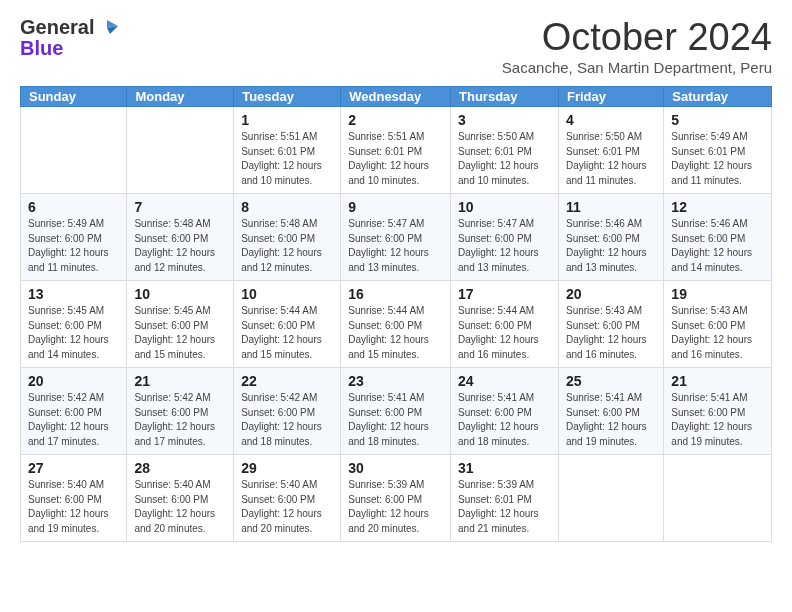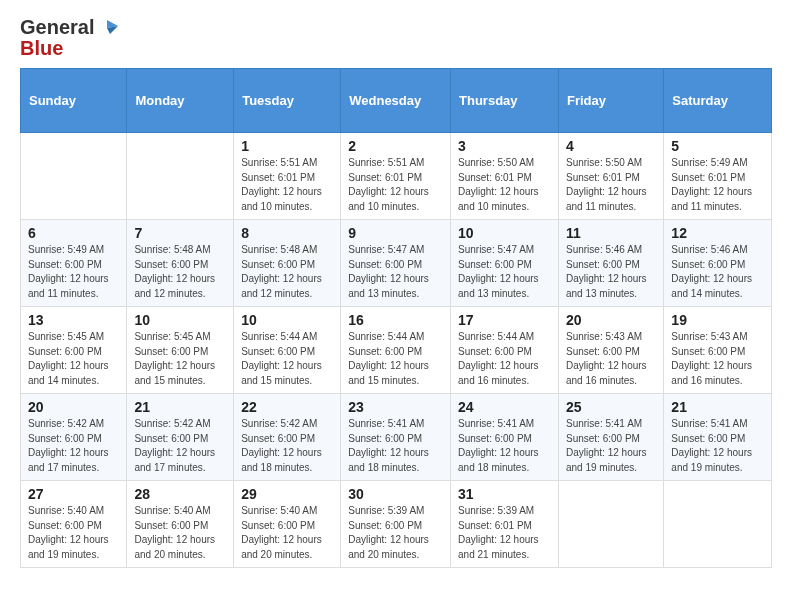--- a/index.html
+++ b/index.html
@@ -26,21 +26,21 @@
     }
     .logo-general {
       font-size: 20px;
       font-weight: bold;
       color: #333;
       line-height: 1;
     }
     .logo-blue {
       font-size: 20px;
       font-weight: bold;
-      color: #b91c1c;
+      color: #6d28d9;
       line-height: 1;
     }
     .title-section {
       text-align: right;
     }
     .month-title {
       font-size: 38px;
       color: #333;
       font-weight: normal;
     }
@@ -50,21 +50,21 @@
     }
     .calendar {
       width: 100%;
       border-collapse: collapse;
       border: 1px solid #ccc;
     }
     .calendar th {
       background: #4a90d9;
       color: #fff;
       text-align: left;
-      padding: 24px 8px;
+      padding: 2px 8px;
       font-size: 13px;
       font-weight: bold;
       border: 1px solid #3a7fc1;
     }
     .calendar td {
       vertical-align: top;
       padding: 5px 7px;
       font-size: 11px;
       color: #333;
       border: 1px solid #ddd;
@@ -101,20 +101,24 @@
   <div class="header">
     <div class="logo">
       <div style="display:flex;align-items:center;">
         <span class="logo-general">General</span>
         <svg width="22" height="22" viewBox="0 0 22 22" style="margin-left:2px;">
           <polygon points="11,4 22,10 11,12" fill="#4a90d9"></polygon>
           <polygon points="11,12 22,10 14,18" fill="#2a6fa8"></polygon>
         </svg>
       </div>
       <span class="logo-blue">Blue</span>
+    </div>
+    <div class="title-section">
+      <div class="month-title">October 2024</div>
+      <div class="subtitle">Sacanche, San Martin Department, Peru</div>
     </div>
   </div>
 
   <table class="calendar">
     <thead>
       <tr>
         <th>Sunday</th>
         <th>Monday</th>
         <th>Tuesday</th>
         <th>Wednesday</th>

